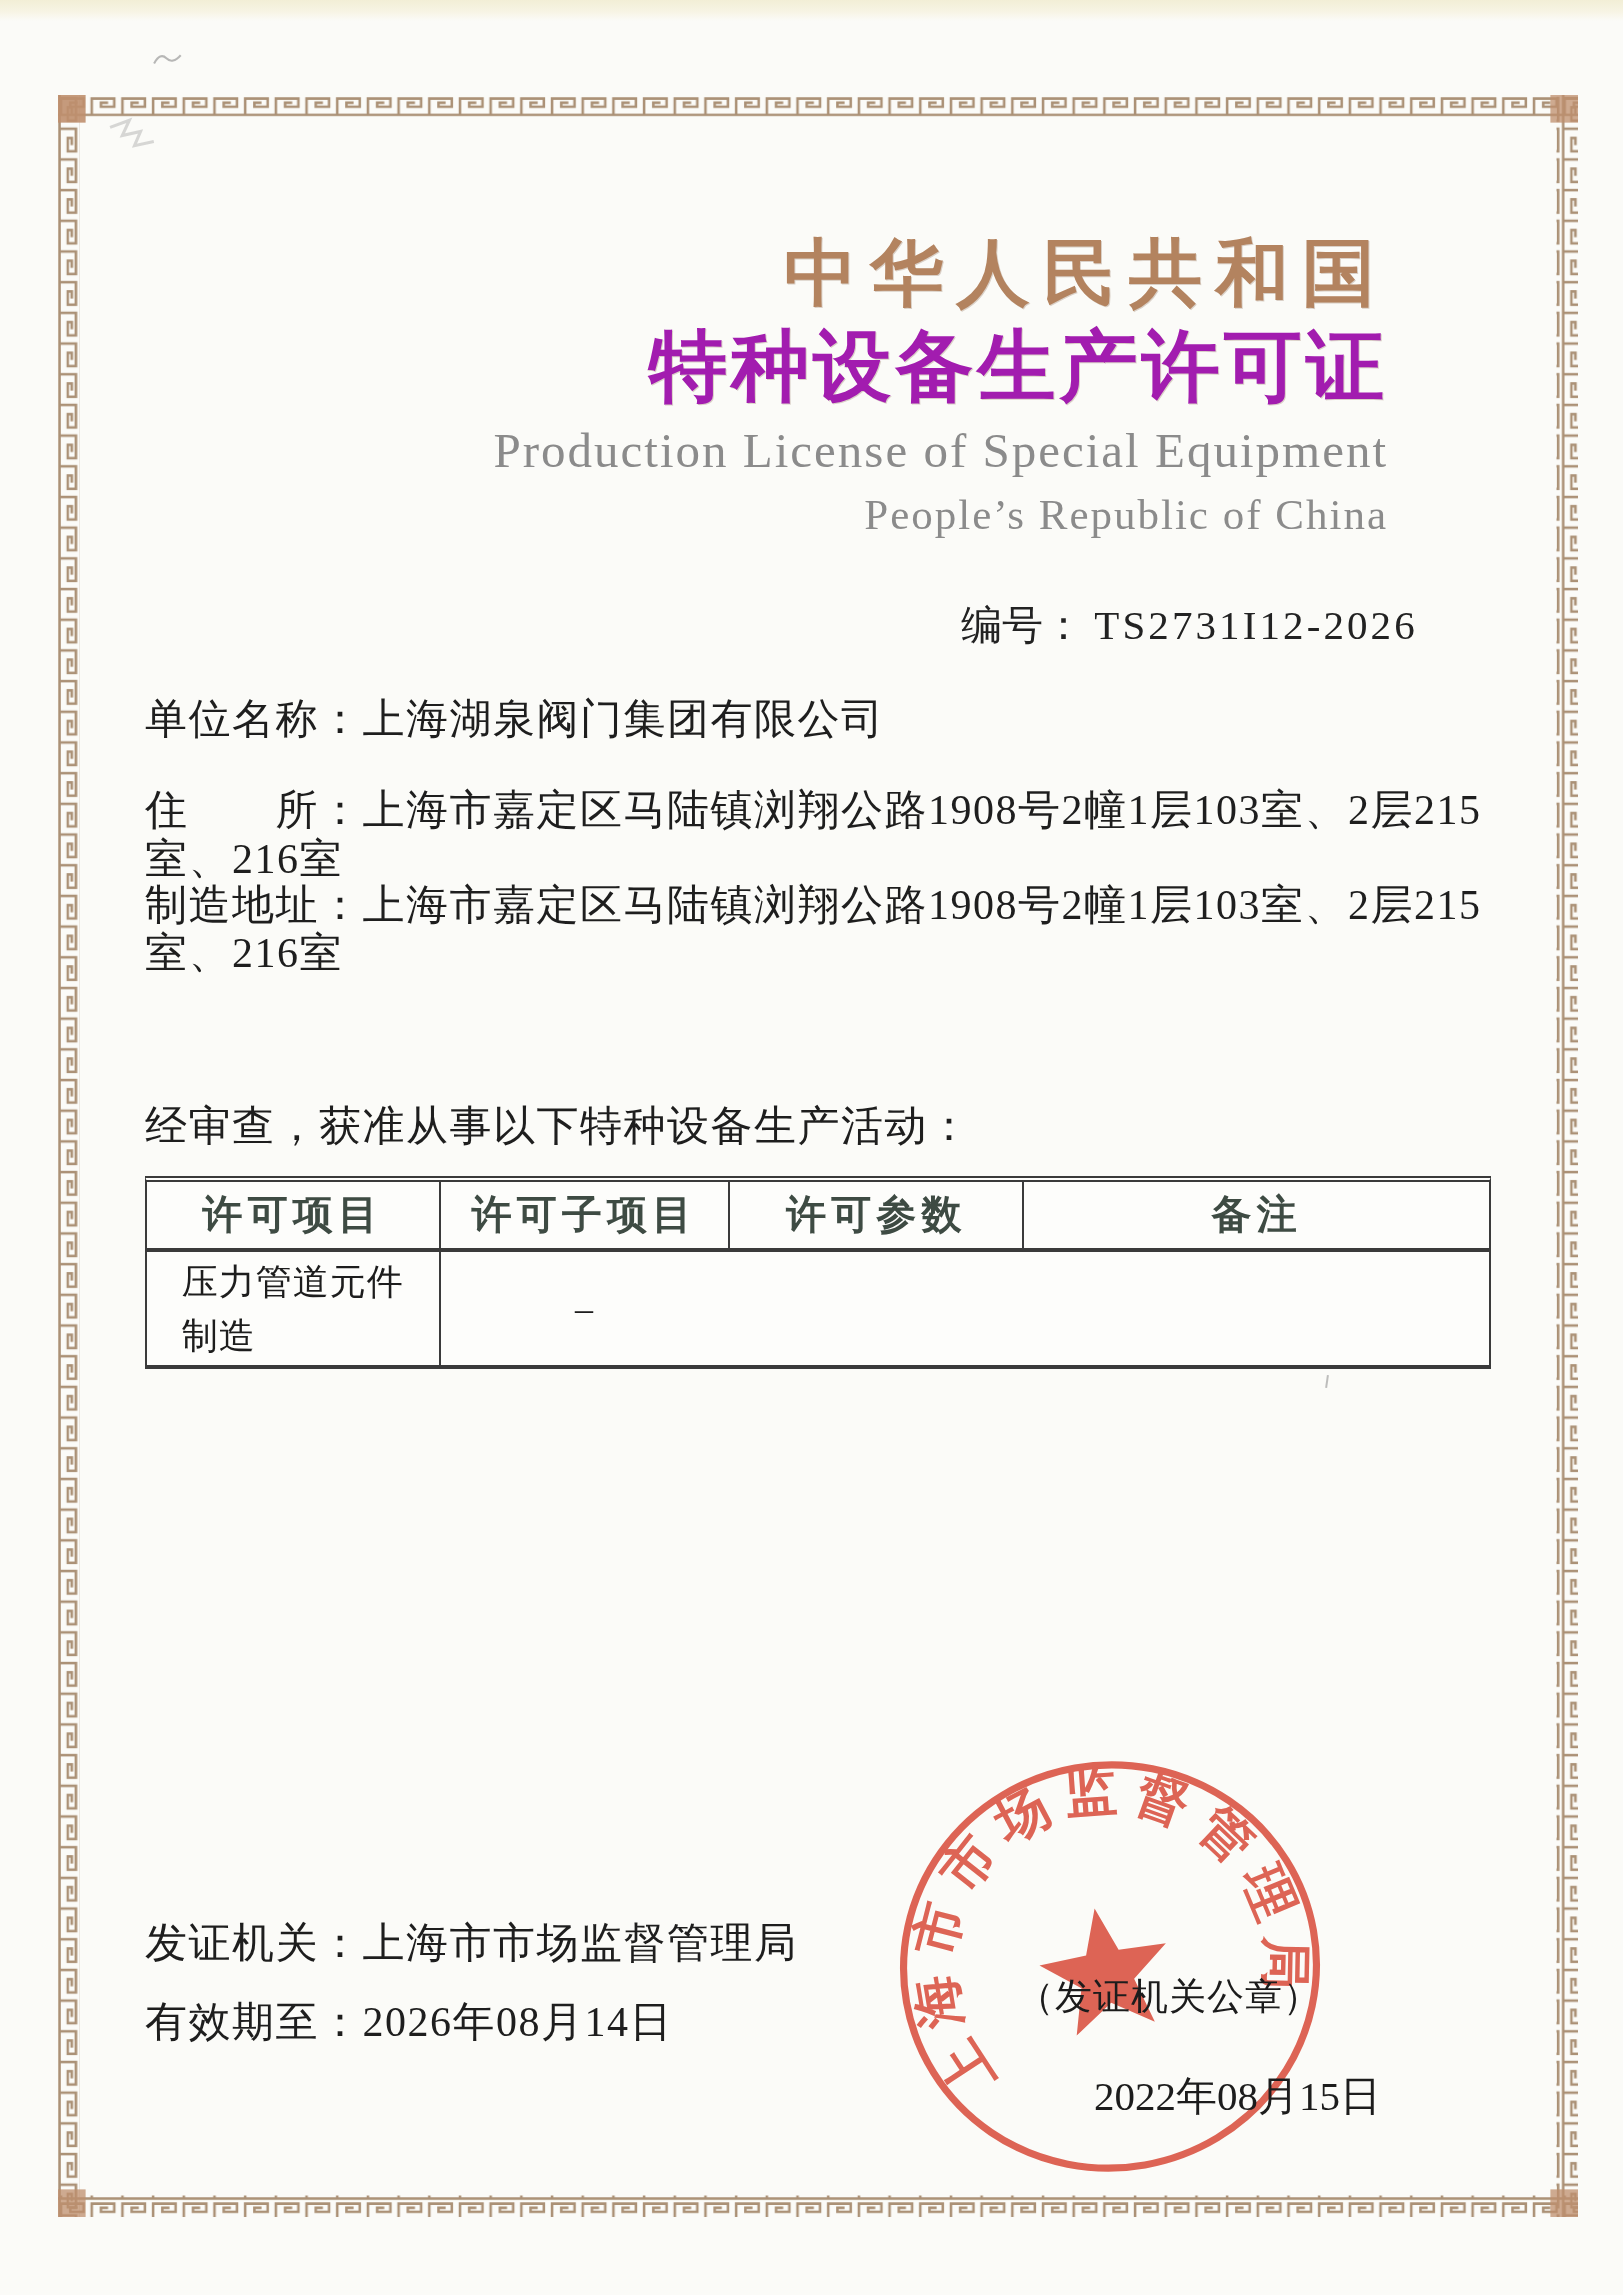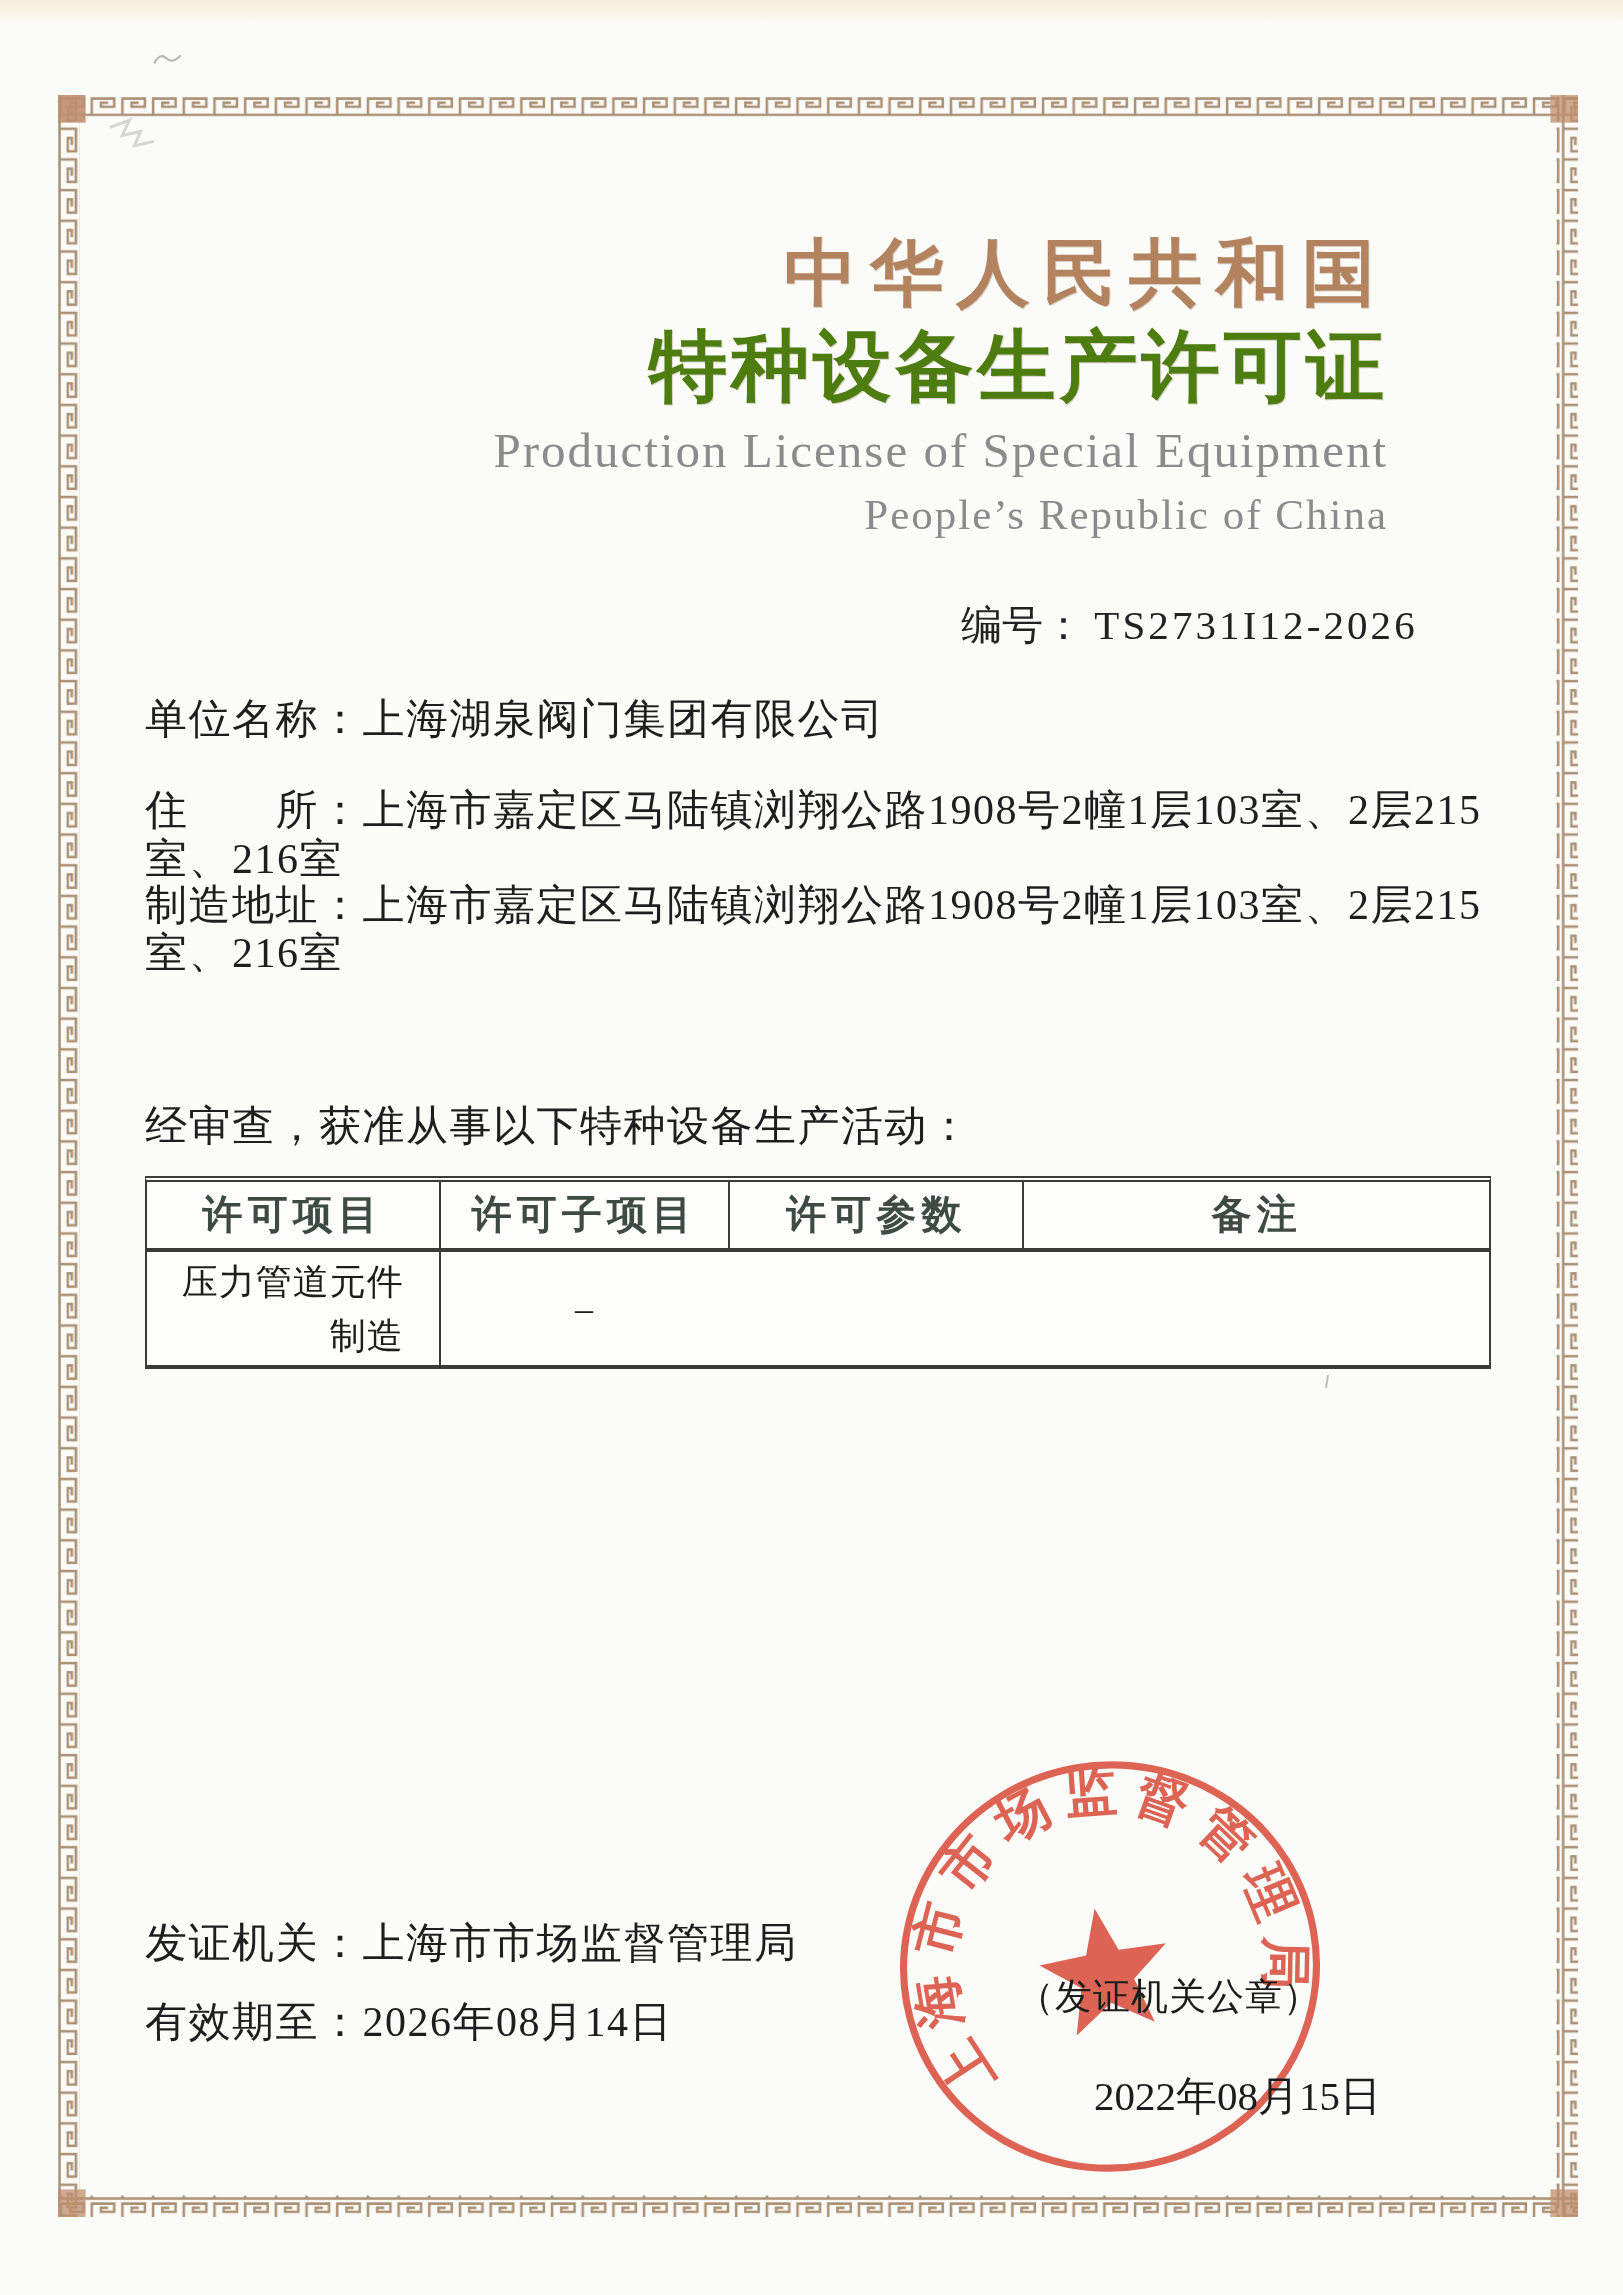--- a/index.html
+++ b/index.html
@@ -11,21 +11,21 @@
   .abs{position:absolute;}
   
   .scan-strip{left:0;top:0;width:1624px;height:20.5px;
     background:linear-gradient(to bottom,#f2eed6 0%,#f7f4e4 55%,#fbfbf8 100%);}
   
   .center-line{left:0;width:1388px;text-align:right;white-space:nowrap;}
   .title-cn1{top:236px;font-size:73px;line-height:1;font-weight:700;
     font-family:"Liberation Sans",sans-serif;color:#b3835f;letter-spacing:13.3px;
     text-shadow:1px 1px 0 rgba(120,80,50,.25);}
   .title-cn2{top:327px;font-size:78px;line-height:1;font-weight:700;
-    font-family:"Liberation Sans",sans-serif;color:#4d7c0f;letter-spacing:4.1px;
+    font-family:"Liberation Sans",sans-serif;color:#a21caf;letter-spacing:4.1px;
     text-shadow:1px 1px 0 rgba(120,80,50,.25);}
   .title-en1{top:424px;font-size:49px;line-height:1.1;color:#8b8b8b;
     letter-spacing:2px;}
   .title-en2{top:491px;font-size:43px;line-height:1.1;color:#8b8b8b;
     letter-spacing:2px;}
   
   .license-line{left:961px;top:605px;font-size:41px;line-height:1;color:#222;white-space:nowrap;}
   .license-line .num{letter-spacing:3.1px;}
   
   .info-line{left:145px;font-size:42px;line-height:1;color:#1e1e1e;
@@ -34,21 +34,21 @@
   .addr1{top:789px;}
   .addr2{top:838px;}
   .fact1{top:884px;}
   .fact2{top:932px;}
   .approval{top:1105px;}
   
   .permit-table{left:145px;top:1176px;width:1346px;height:193px;
     border:2.6px solid #3b3b3b;border-top:6.1px double #3a3a3a;border-bottom:4.6px solid #3a3a3a;
     display:grid;grid-template-columns:572fr 568fr 577fr 915fr;grid-template-rows:70px 1fr;
     background:#fdfdfb;box-sizing:border-box;}
-  .cell{display:flex;align-items:center;justify-content:center;text-align:right;
+  .cell{display:flex;align-items:center;justify-content:center;text-align:left;
     border-left:2px solid #3b3b3b;white-space:pre-line;}
   .cell.first{border-left:none;}
   .cell.head{border-bottom:4.1px solid #3a3a3a;font-size:40px;font-weight:700;
     color:#3e4b43;letter-spacing:5.1px;line-height:1.2;}
   .cell.body{font-size:36px;color:#1d1d1d;line-height:1.5;letter-spacing:1px;}
   
   .issuer{top:1922px;}
   .valid{top:2001px;text-align:center;}
   .seal-caption{left:1017px;top:1978px;font-size:37px;line-height:1;color:#1c1c1c;
     letter-spacing:1px;white-space:nowrap;z-index:5;}

